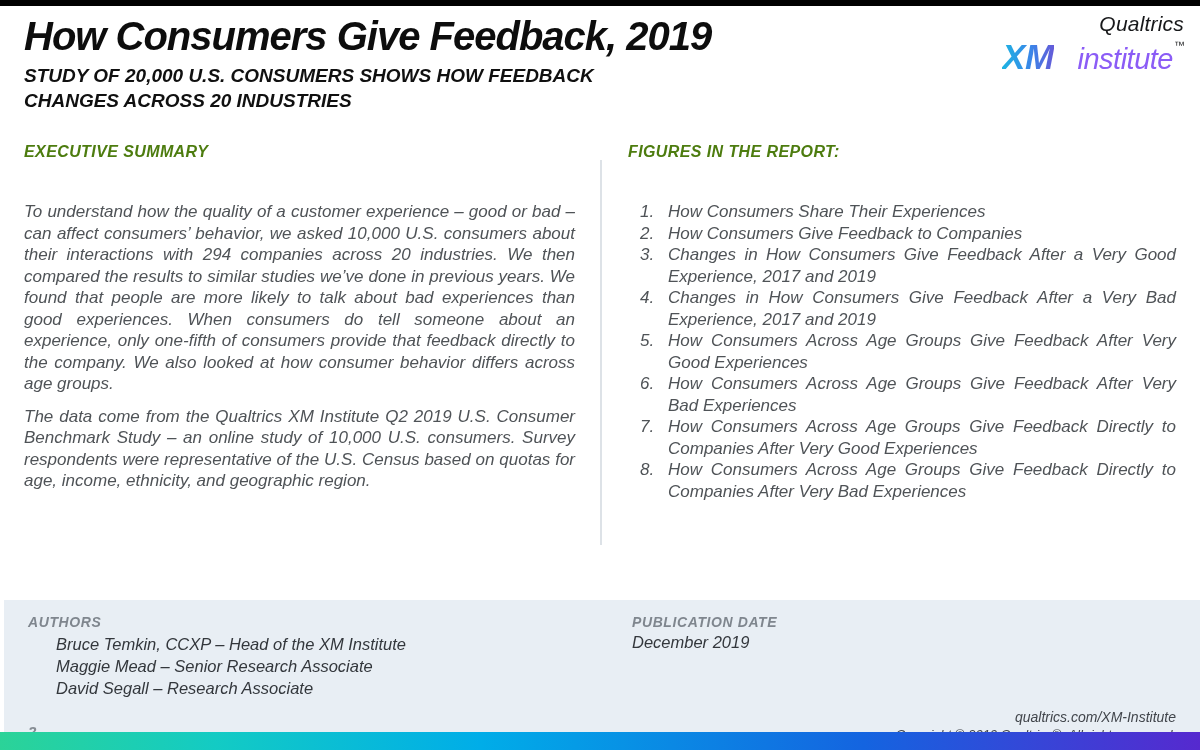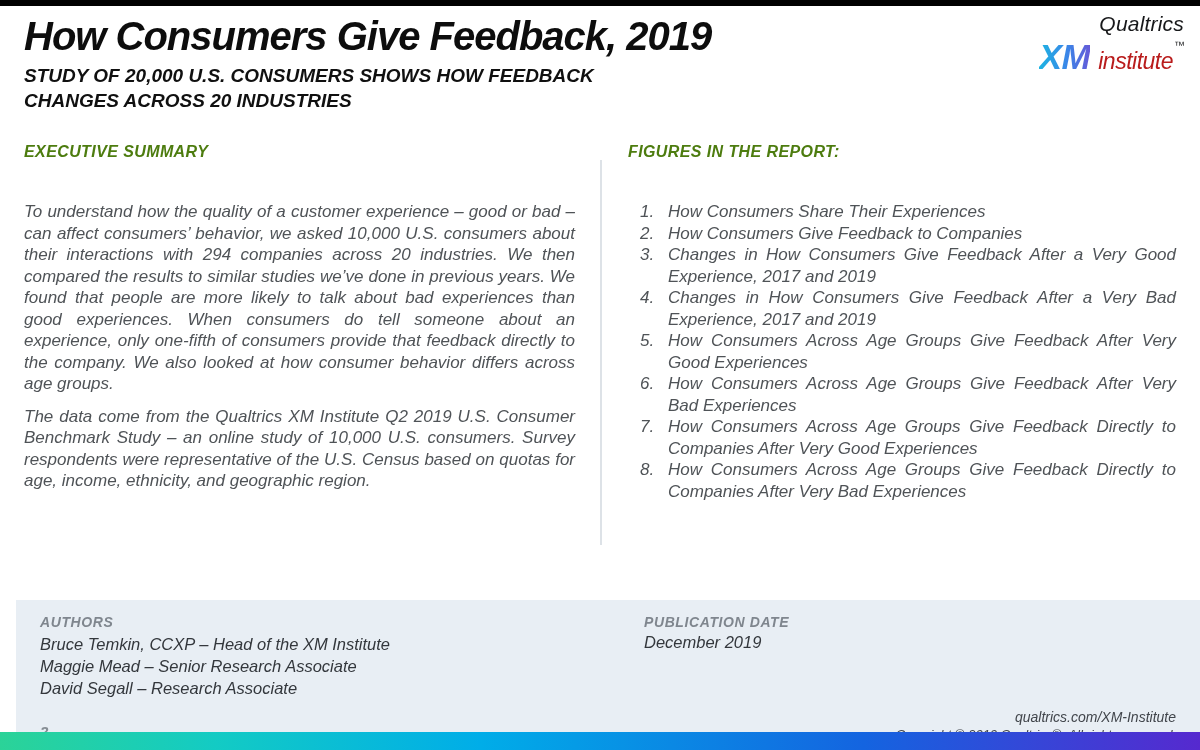--- a/index.html
+++ b/index.html
@@ -37,22 +37,22 @@
     margin-left: 4px; display: block;
   }
   .logo-xm-row { display: block; margin-top: 1px; white-space: nowrap; position: relative; }
   .logo-xm {
     font-size: 35px; font-weight: bold; letter-spacing: -0.5px;
     background: linear-gradient(90deg, #1db4e2 0%, #3a86e8 55%, #655ad8 100%);
     -webkit-background-clip: text; background-clip: text;
     color: transparent; display: inline-block;
   }
   .logo-institute {
-    font-size: 23px; font-weight: normal; color: #b91c1c;
-    letter-spacing: -0.5px; display: inline-block; margin-left: 8px;
+    font-size: 29px; font-weight: normal; color: #8b5cf6;
+    letter-spacing: -0.5px; display: inline-block; margin-left: 24px;
   }
   .logo-tm {
     font-size: 11px; color: #17181a; vertical-align: top;
     position: relative; top: 2px; left: 1px;
   }
 
   
   .columns {
     position: absolute; top: 140px; left: 24px; right: 24px;
     display: flex;
@@ -78,30 +78,30 @@
   .body-text + .body-text { margin-top: 11px; }
 
   .figures-list {
     list-style: decimal outside; margin-left: 31px;
     font-size: 17px; color: #4f5357; line-height: 21.5px;
   }
   .figures-list li { text-align: justify; padding-left: 9px; }
 
   
   .info-band {
-    position: absolute; left: 16px; right: 0; top: 600px; height: 148px;
+    position: absolute; left: 4px; right: 0; top: 600px; height: 148px;
     background: #e8eef4;
   }
   .band-heading {
     font-size: 14px; font-weight: bold; color: #7f868e;
     letter-spacing: 0.6px; line-height: 18px;
   }
   .authors-block { position: absolute; left: 24px; top: 13px; }
   .authors-lines { margin-top: 3px; font-size: 16.5px; color: #33373c; line-height: 21.8px; }
-  .authors-lines span { display: block; }
+  .authors-lines span { display: block; margin-left: 28px; }
   .publication-block { position: absolute; left: 628px; top: 13px; }
   .publication-value { margin-top: 1px; font-size: 16.5px; color: #33373c; line-height: 21.8px; }
 
   .page-number {
     position: absolute; left: 24px; bottom: 8px;
     font-size: 15px; font-weight: bold; color: #868d94;
   }
   .footer-right {
     position: absolute; right: 24px; bottom: 5px; text-align: right;
     color: #41454b;

